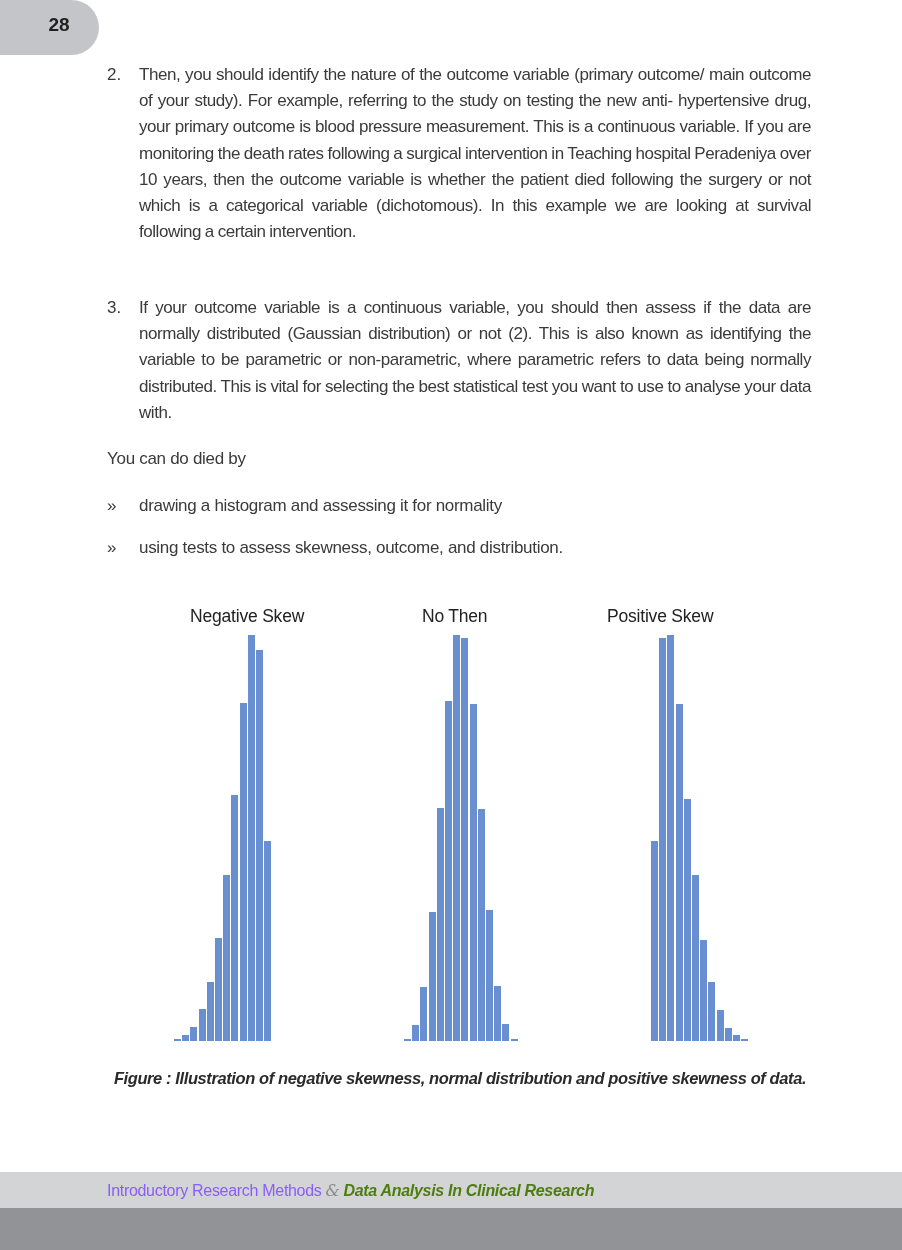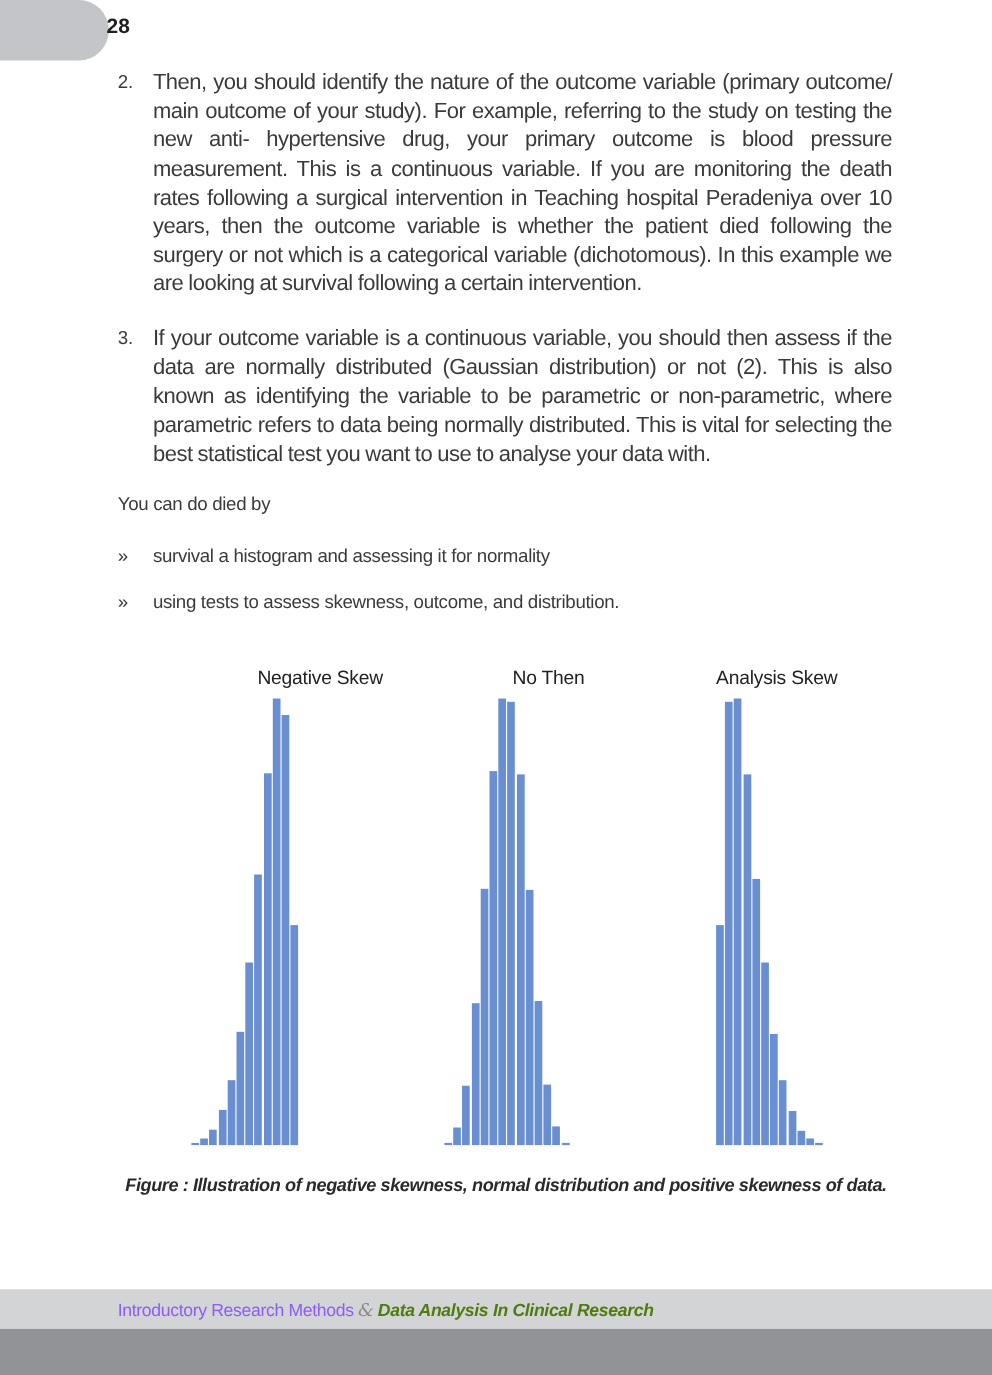--- a/index.html
+++ b/index.html
@@ -6,35 +6,35 @@
   body {
     width:902px; height:1250px; position:relative; overflow:hidden;
     background:#ffffff; color:#3a3a3a;
     font-family:"Liberation Sans", "DejaVu Sans", sans-serif;
   }
   .page-tab {
     position:absolute; left:0; top:0; width:99px; height:55px;
     background:#c4c5c8; border-radius:0 28px 28px 0;
   }
   .page-number {
-    position:absolute; left:0; top:14px; width:118px; text-align:right;
+    position:absolute; left:0; top:14px; width:118px; text-align:center;
     font-weight:bold; font-size:19px; color:#1f1f1f;
   }
   .numbered-item { position:absolute; left:107px; width:704px; }
   .item-num { position:absolute; left:0; top:0; font-size:17px; line-height:26.2px; }
   .item-text {
-    margin-left:32px; font-size:20px; line-height:26.2px; text-align:justify;
+    margin-left:32px; font-size:17px; line-height:26.2px; text-align:justify;
     letter-spacing:-0.45px; word-spacing:-0.5px;
   }
   .intro-line { position:absolute; left:107px; top:449px; font-size:17px; letter-spacing:-0.3px; }
   .bullet { position:absolute; left:107px; font-size:17px; letter-spacing:-0.3px; }
   .bullet .glyph { position:absolute; left:0; top:0; }
   .bullet .btext { position:absolute; left:32px; top:0; white-space:nowrap; }
 
-  .chart-title { position:absolute; top:606px; font-size:17.5px; color:#222; white-space:nowrap; letter-spacing:-0.2px;margin-left:44px; }
+  .chart-title { position:absolute; top:606px; font-size:17.5px; color:#222; white-space:nowrap; letter-spacing:-0.2px; }
   .hist { position:absolute; top:620px; height:421px; }
   .bar { position:absolute; bottom:0; width:7px; background:#6a8fd0; }
 
   .caption {
     position:absolute; left:100px; top:1066px; width:720px; text-align:center;
     font-style:italic; font-weight:bold; font-size:16.5px; line-height:24px; color:#2a2a2a;
     letter-spacing:-0.4px;
   }
   .footer-light {
     position:absolute; left:0; top:1172px; width:902px; height:36px;
@@ -62,30 +62,30 @@
 
 <div class="numbered-item" style="top:295px;">
   <span class="item-num">3.</span>
   <div class="item-text">If your outcome variable is a continuous variable, you should then assess if the data are normally distributed (Gaussian distribution) or not (2). This is also known as identifying the variable to be parametric or non-parametric, where parametric refers to data being normally distributed. This is vital for selecting the best statistical test you want to use to analyse your data with.</div>
 </div>
 
 <div class="intro-line">You can do died by</div>
 
 <div class="bullet" style="top:496px;">
   <span class="glyph">»</span>
-  <span class="btext">survival a histogram and assessing it for normality</span>
+  <span class="btext">drawing a histogram and assessing it for normality</span>
 </div>
 <div class="bullet" style="top:538px;">
   <span class="glyph">»</span>
   <span class="btext">using tests to assess skewness, outcome, and distribution.</span>
 </div>
 
 <div class="chart-title" style="left:190px;">Negative Skew</div>
 <div class="chart-title" style="left:422px;">No Then</div>
-<div class="chart-title" style="left:607px;">Analysis Skew</div>
+<div class="chart-title" style="left:607px;">Positive Skew</div>
 
 <div class="hist" id="hist0" style="left:174px; width:100px;">
     <div class="bar" style="left: 0px; height: 2px; background: rgb(106, 143, 208);"></div>
     <div class="bar" style="left: 8.2px; height: 6px; background: rgb(106, 143, 208);"></div>
     <div class="bar" style="left: 16.4px; height: 14px; background: rgb(106, 143, 208);"></div>
     <div class="bar" style="left: 24.6px; height: 32px; background: rgb(106, 143, 208);"></div>
     <div class="bar" style="left: 32.8px; height: 59px; background: rgb(106, 143, 208);"></div>
     <div class="bar" style="left: 41px; height: 103px; background: rgb(106, 143, 208);"></div>
     <div class="bar" style="left: 49.2px; height: 166px; background: rgb(106, 143, 208);"></div>
     <div class="bar" style="left: 57.4px; height: 246px; background: rgb(106, 143, 208);"></div>

